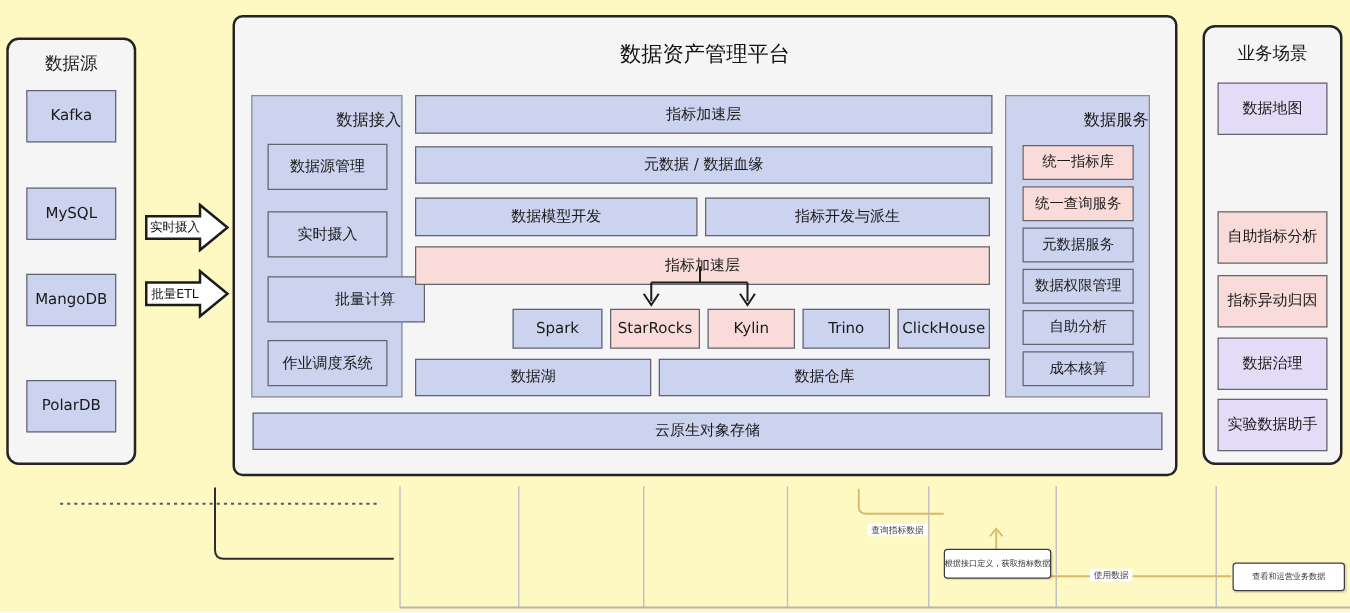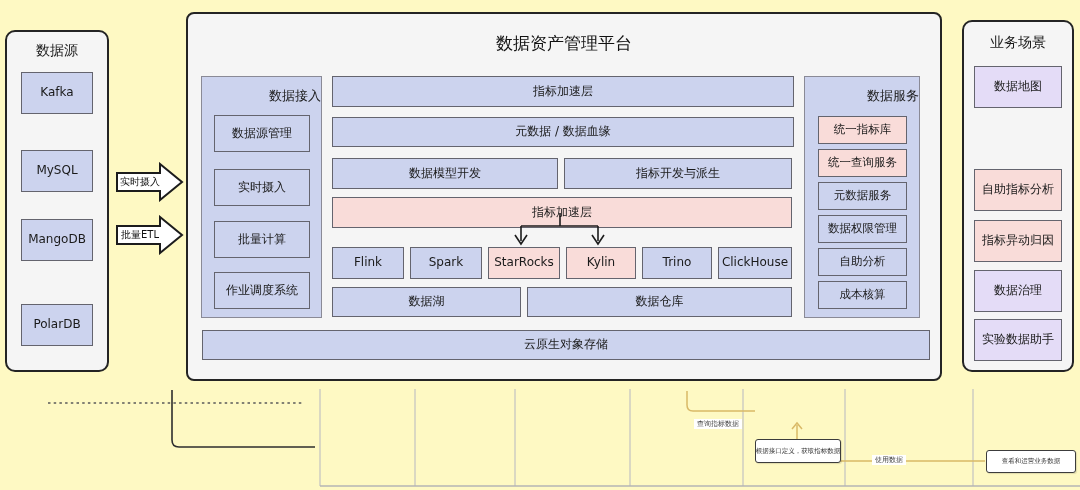--- a/index.html
+++ b/index.html
@@ -58,31 +58,30 @@
     <div class="lbl">批量ETL</div>
   </div>
 
   <div class="panel" style="left:186px;top:12px;width:752px;height:365px;border-radius:8px;">
     <div class="big-title" style="top:18px;">数据资产管理平台</div>
 
     <div class="col" style="left:13px;top:62px;width:119px;height:240px;">
       <div class="col-title" style="top:10px;">数据接入</div>
       <div class="box lavender" style="left:12px;top:38px;width:94px;height:35px;">数据源管理</div>
       <div class="box lavender" style="left:12px;top:92px;width:94px;height:35px;">实时摄入</div>
-      <div class="box lavender" style="left:12px;top:144px;width:94px;height:35px;">批量计算</div>
+      <div class="box lavender" style="left:12px;top:144px;width:94px;height:35px;padding-left:30px;">批量计算</div>
       <div class="box lavender" style="left:12px;top:195px;width:94px;height:35px;">作业调度系统</div>
     </div>
 
     <div class="box lavender" style="left:144px;top:62px;width:460px;height:29px;">指标加速层</div>
     <div class="box lavender" style="left:144px;top:103px;width:460px;height:28px;">元数据 / 数据血缘</div>
     <div class="box lavender" style="left:144px;top:144px;width:224px;height:29px;">数据模型开发</div>
     <div class="box lavender" style="left:376px;top:144px;width:226px;height:29px;">指标开发与派生</div>
     <div class="box pink" style="left:144px;top:183px;width:458px;height:29px;">指标加速层</div>
 
-    <div class="box lavender" style="left:144px;top:233px;width:70px;height:30px;">Flink</div>
     <div class="box lavender" style="left:222px;top:233px;width:70px;height:30px;">Spark</div>
     <div class="box pink" style="left:300px;top:233px;width:70px;height:30px;">StarRocks</div>
     <div class="box pink" style="left:378px;top:233px;width:68px;height:30px;">Kylin</div>
     <div class="box lavender" style="left:454px;top:233px;width:68px;height:30px;">Trino</div>
     <div class="box lavender" style="left:530px;top:233px;width:72px;height:30px;">ClickHouse</div>
 
     <div class="box lavender" style="left:144px;top:273px;width:187px;height:28px;">数据湖</div>
     <div class="box lavender" style="left:339px;top:273px;width:263px;height:28px;">数据仓库</div>
 
     <div class="box lavender" style="left:14px;top:316px;width:726px;height:28px;">云原生对象存储</div>

